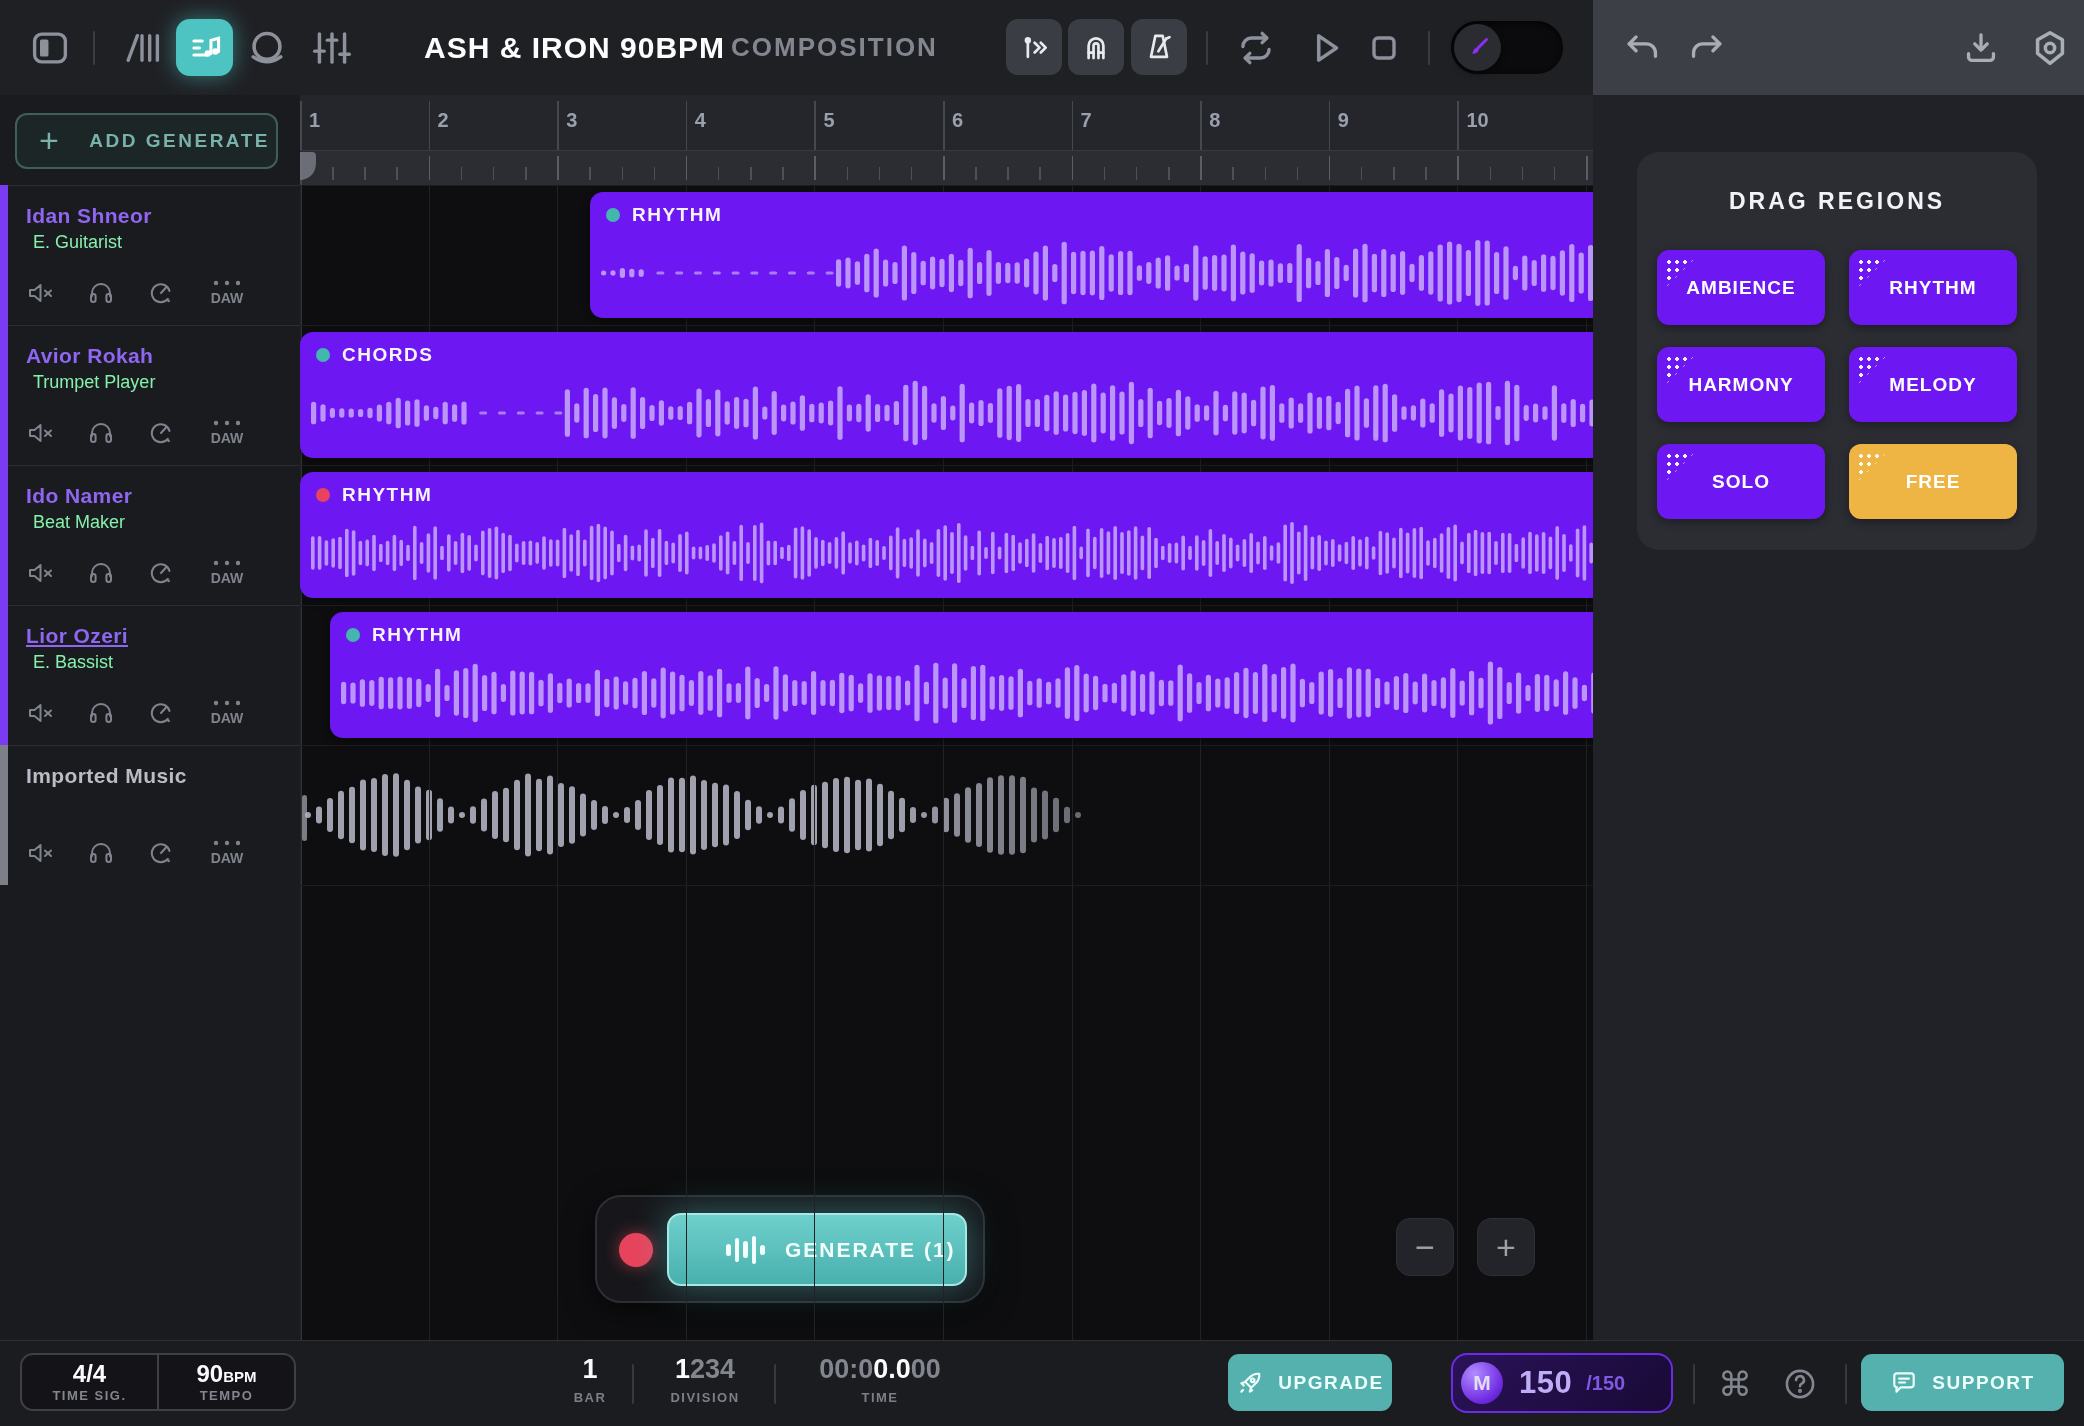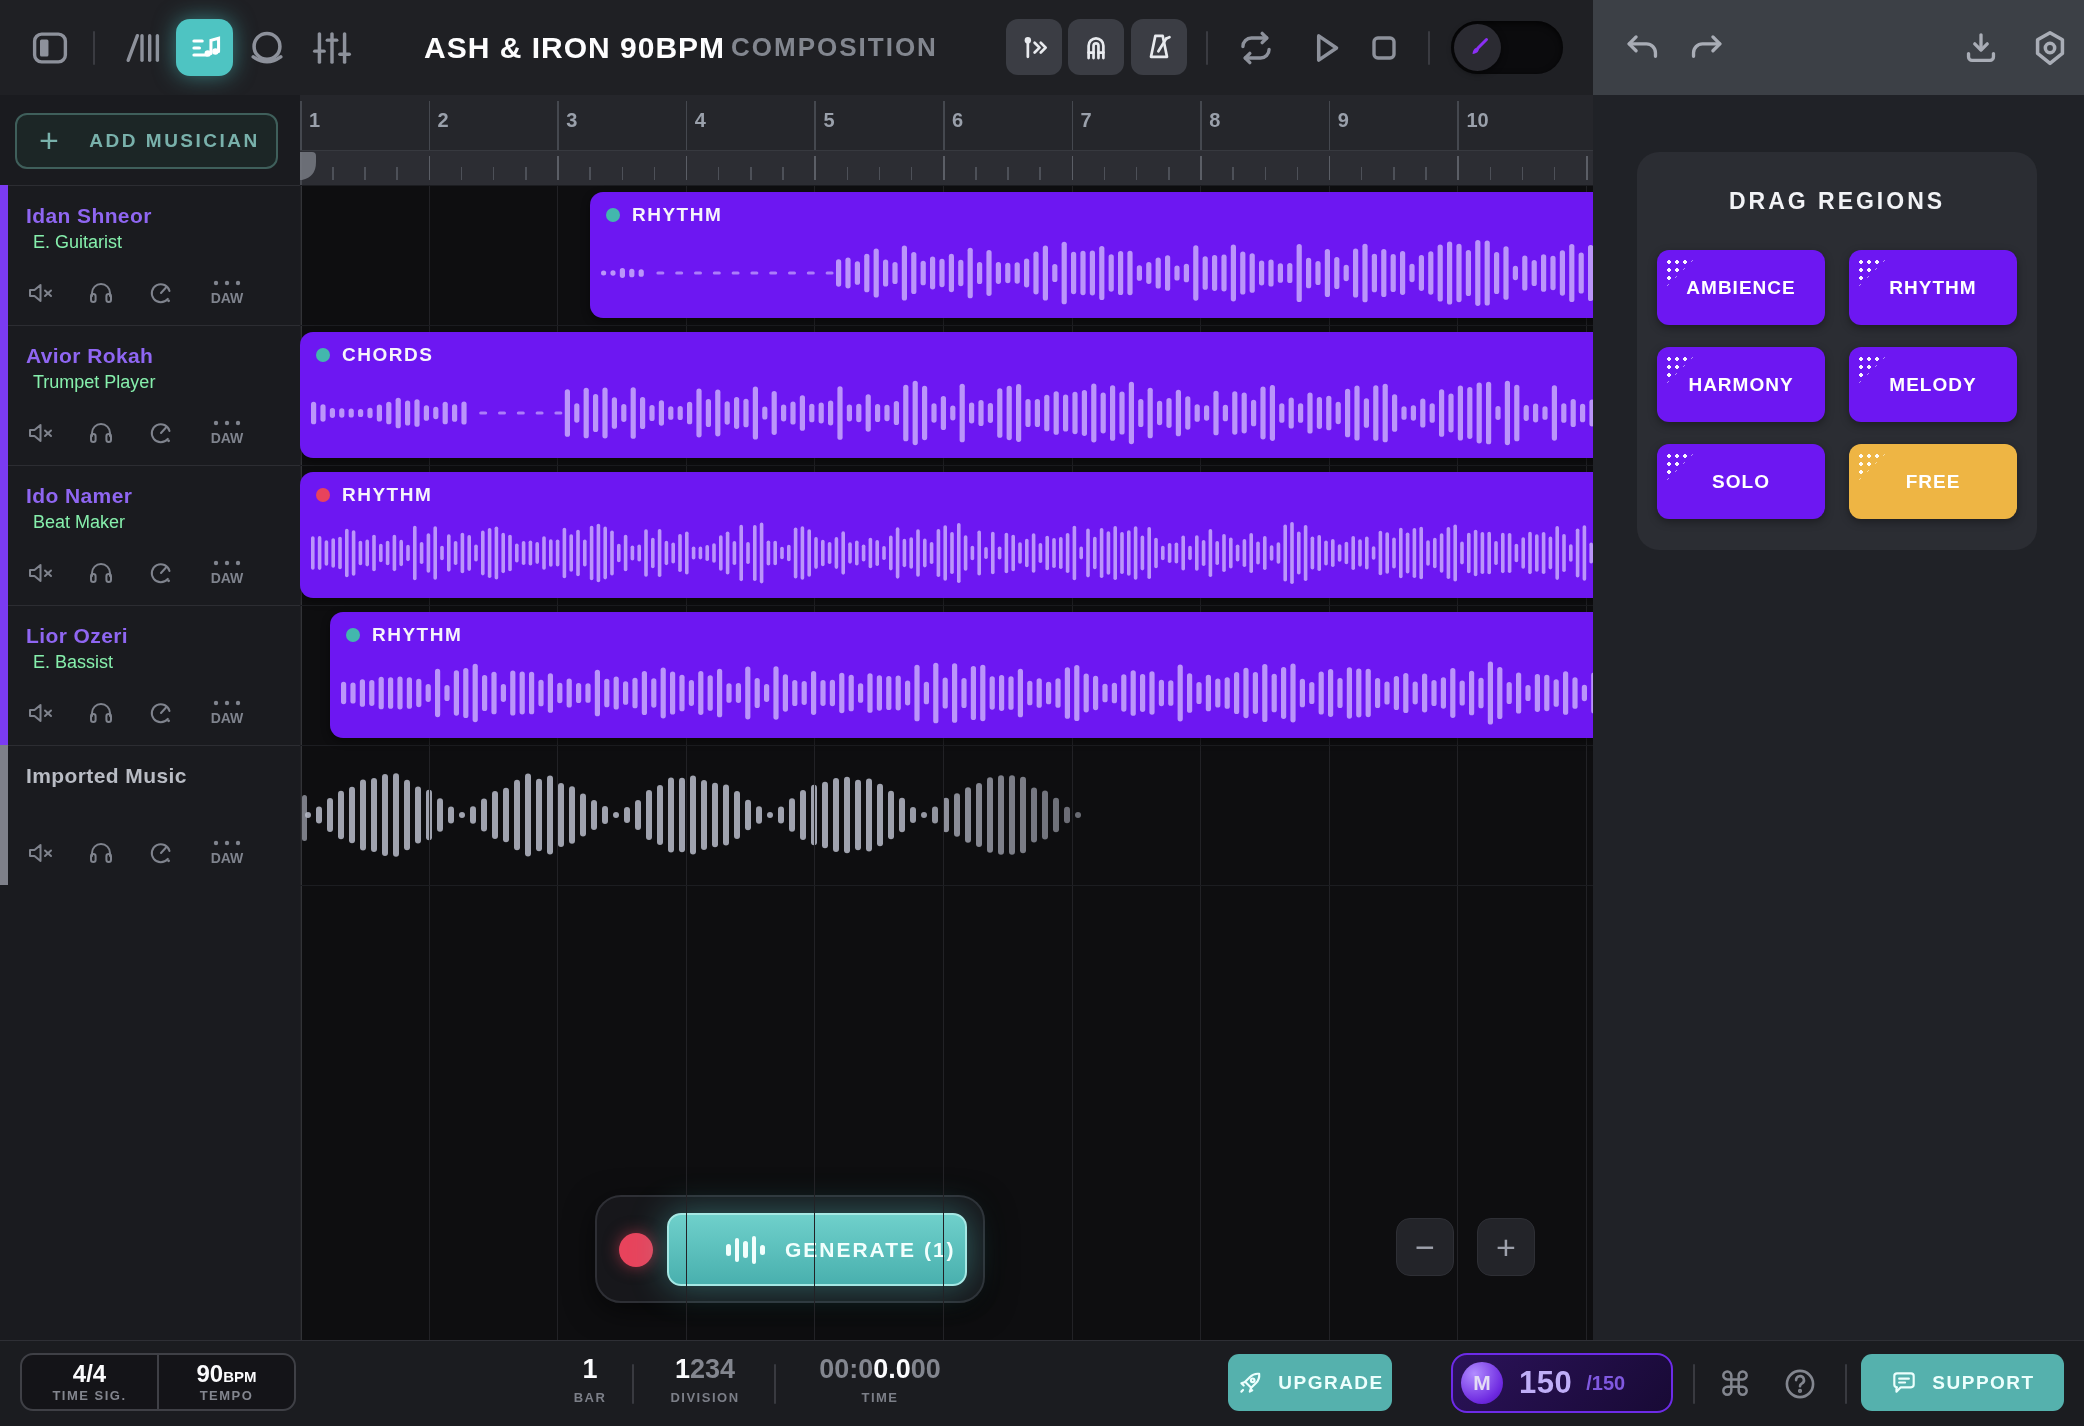--- a/index.html
+++ b/index.html
@@ -284,21 +284,21 @@
           <path d="M13 2.5l8.5 4.8v9.4L13 23.5l-8.5-6.8V7.3z" stroke-linejoin="round"></path>
           <circle cx="13" cy="13" r="3.2"></circle>
         </svg>
     </span>
   </div>
 </div>
 
 <div class="sidebar">
   <div class="add-btn">
     <span class="add-plus">+</span>
-    <span>ADD MUSICIAN</span>
+    <span>ADD GENERATE</span>
   </div>
   <div>
       <div class="track-cell" style="top: 90px;">
     <i class="stripe" style="background: rgb(123, 59, 242);"></i>
     <div class="t-name" style="color: rgb(143, 102, 242);">Idan Shneor</div>
     <div class="t-role">E. Guitarist</div>
     <div class="t-icons">
       <span>
         <svg width="30" height="30" viewBox="0 0 30 30">
               <path d="M4 12h4.5l6-5v16l-6-5H4z" stroke-linejoin="round"></path>
@@ -409,21 +409,21 @@
             </svg>
       </span>
     </div>
     <div class="t-handle">
           <i></i>
           <i></i>
         </div>
   </div>
       <div class="track-cell" style="top: 510px;">
     <i class="stripe" style="background: rgb(123, 59, 242);"></i>
-    <div class="t-name" style="color: rgb(143, 102, 242);">Lior Ozeri</div>
+    <div class="t-name" style="color: rgb(143, 102, 242); text-decoration: underline;">Lior Ozeri</div>
     <div class="t-role">E. Bassist</div>
     <div class="t-icons">
       <span>
         <svg width="30" height="30" viewBox="0 0 30 30">
               <path d="M4 12h4.5l6-5v16l-6-5H4z" stroke-linejoin="round"></path>
               <path d="M19 12.5l6 5.5"></path>
               <path d="M25 12.5l-6 5.5"></path>
             </svg>
       </span>
       <span>

